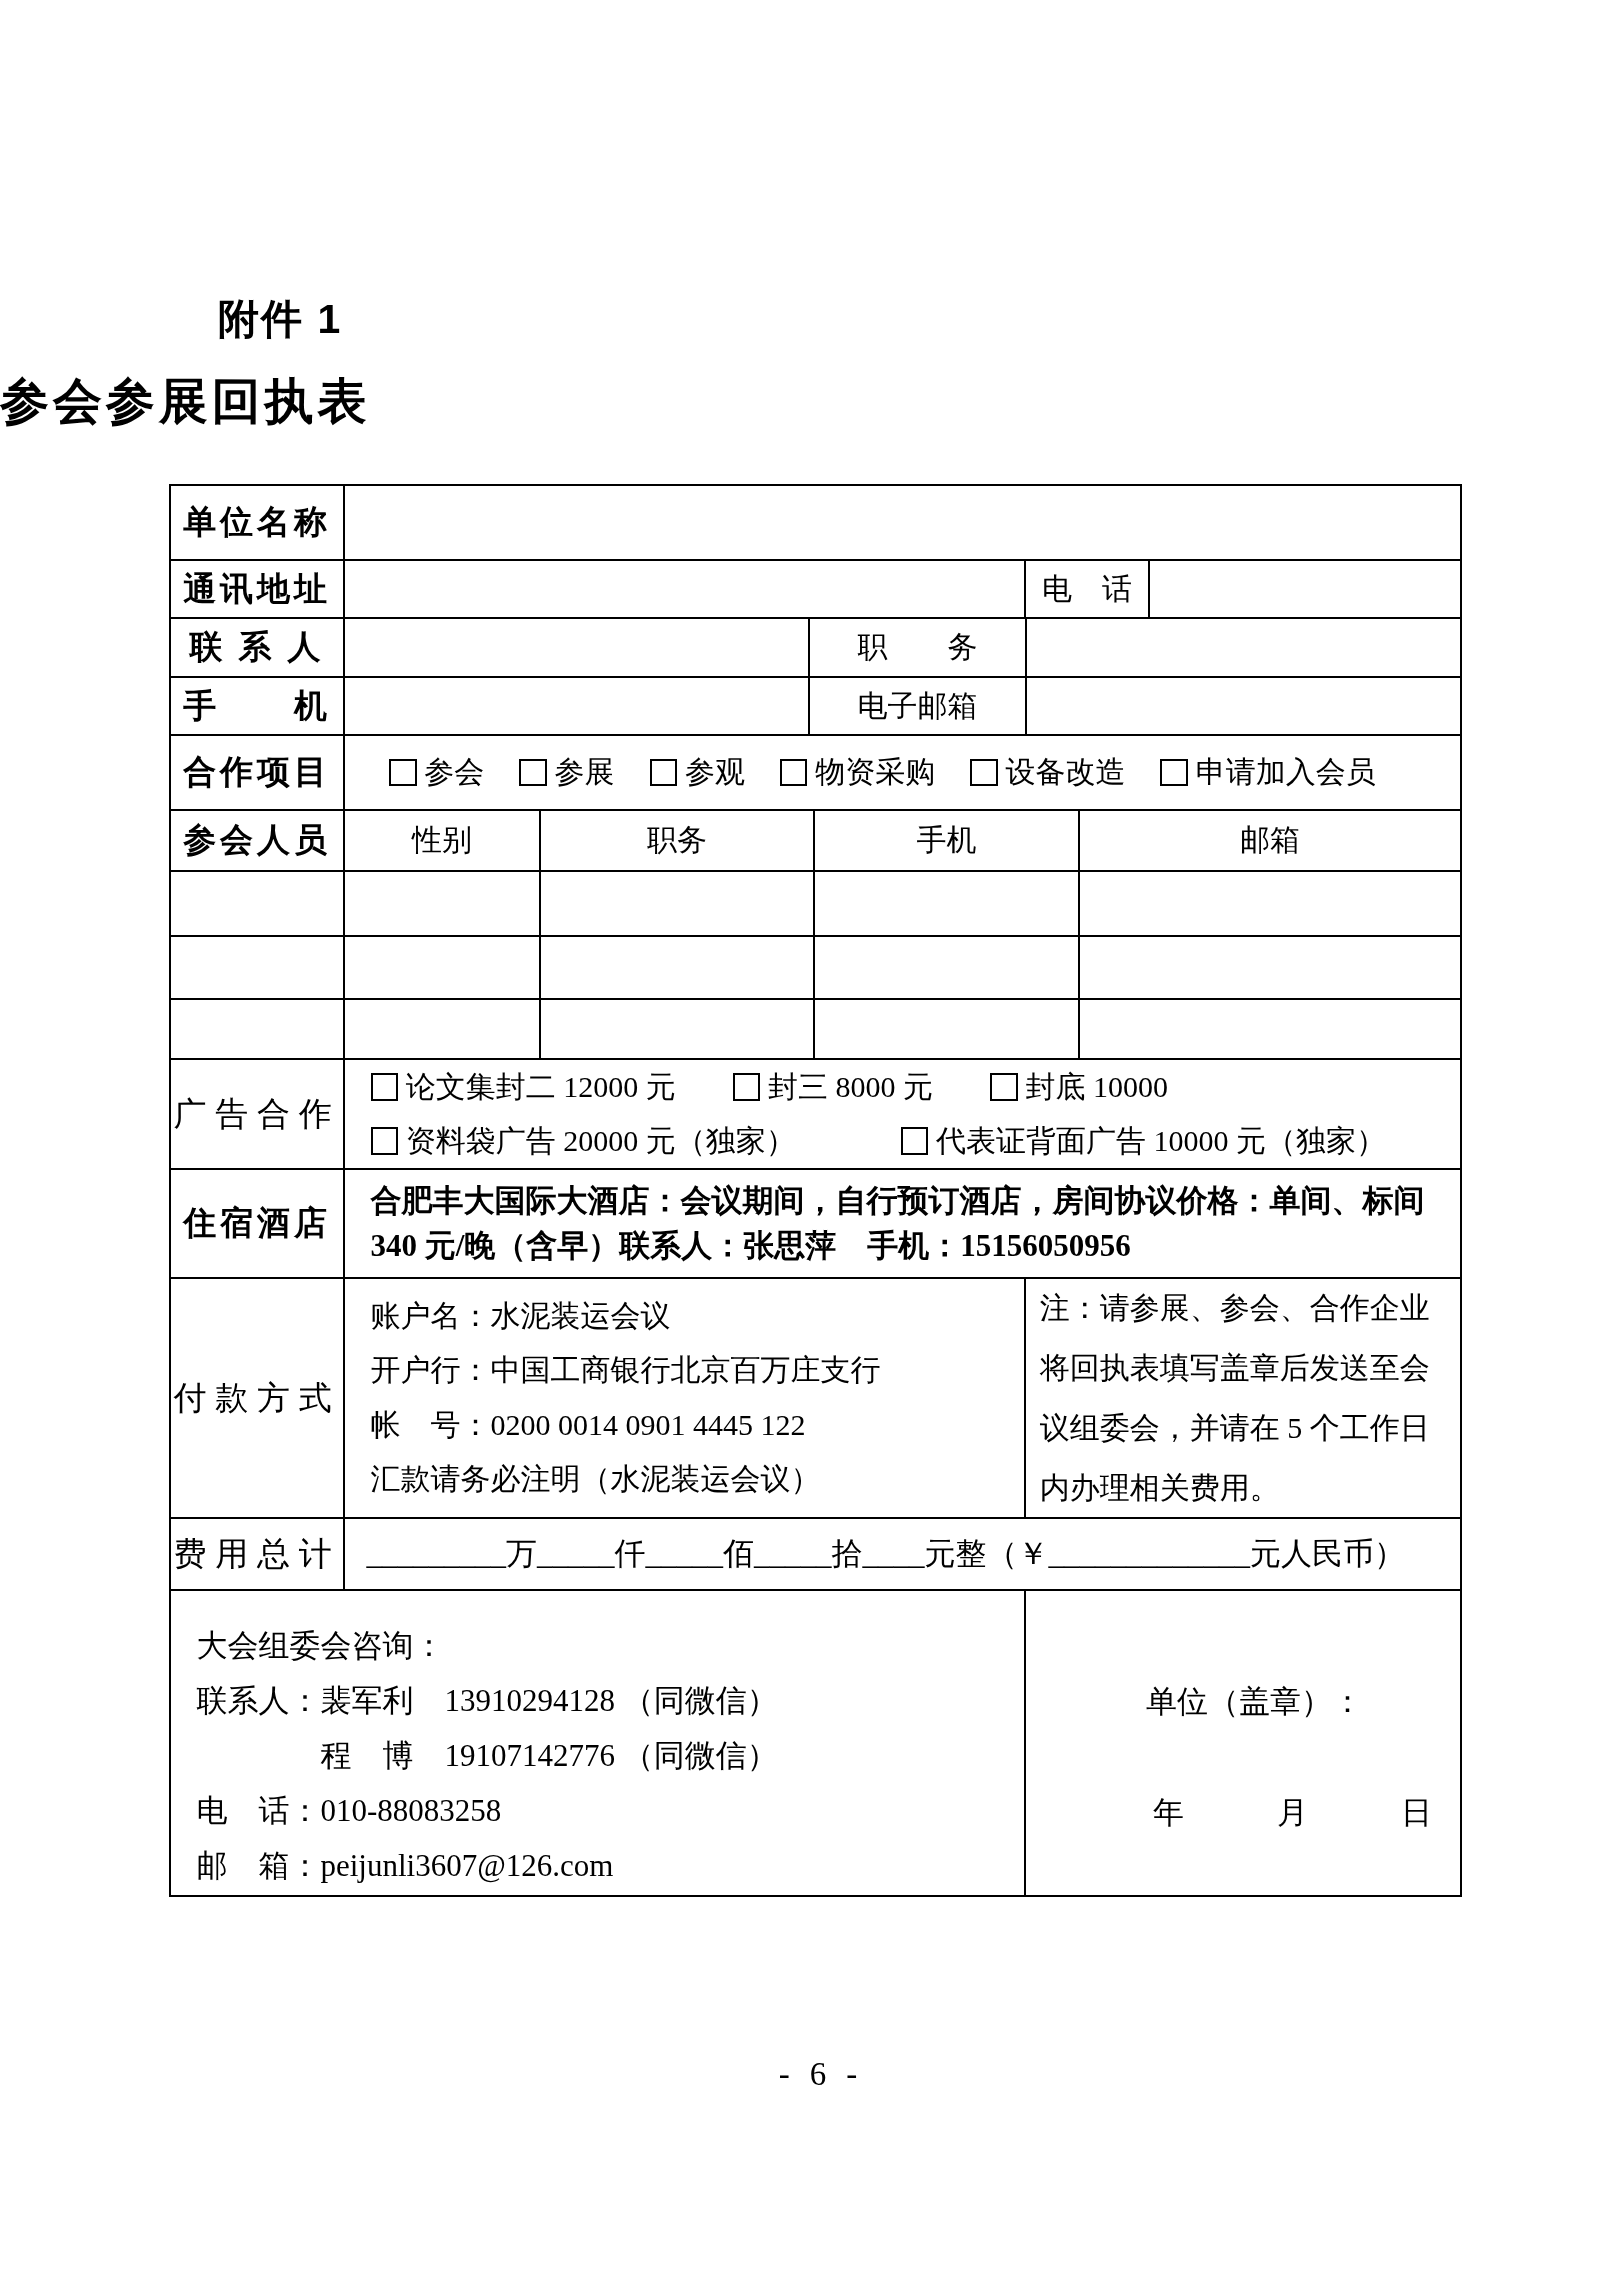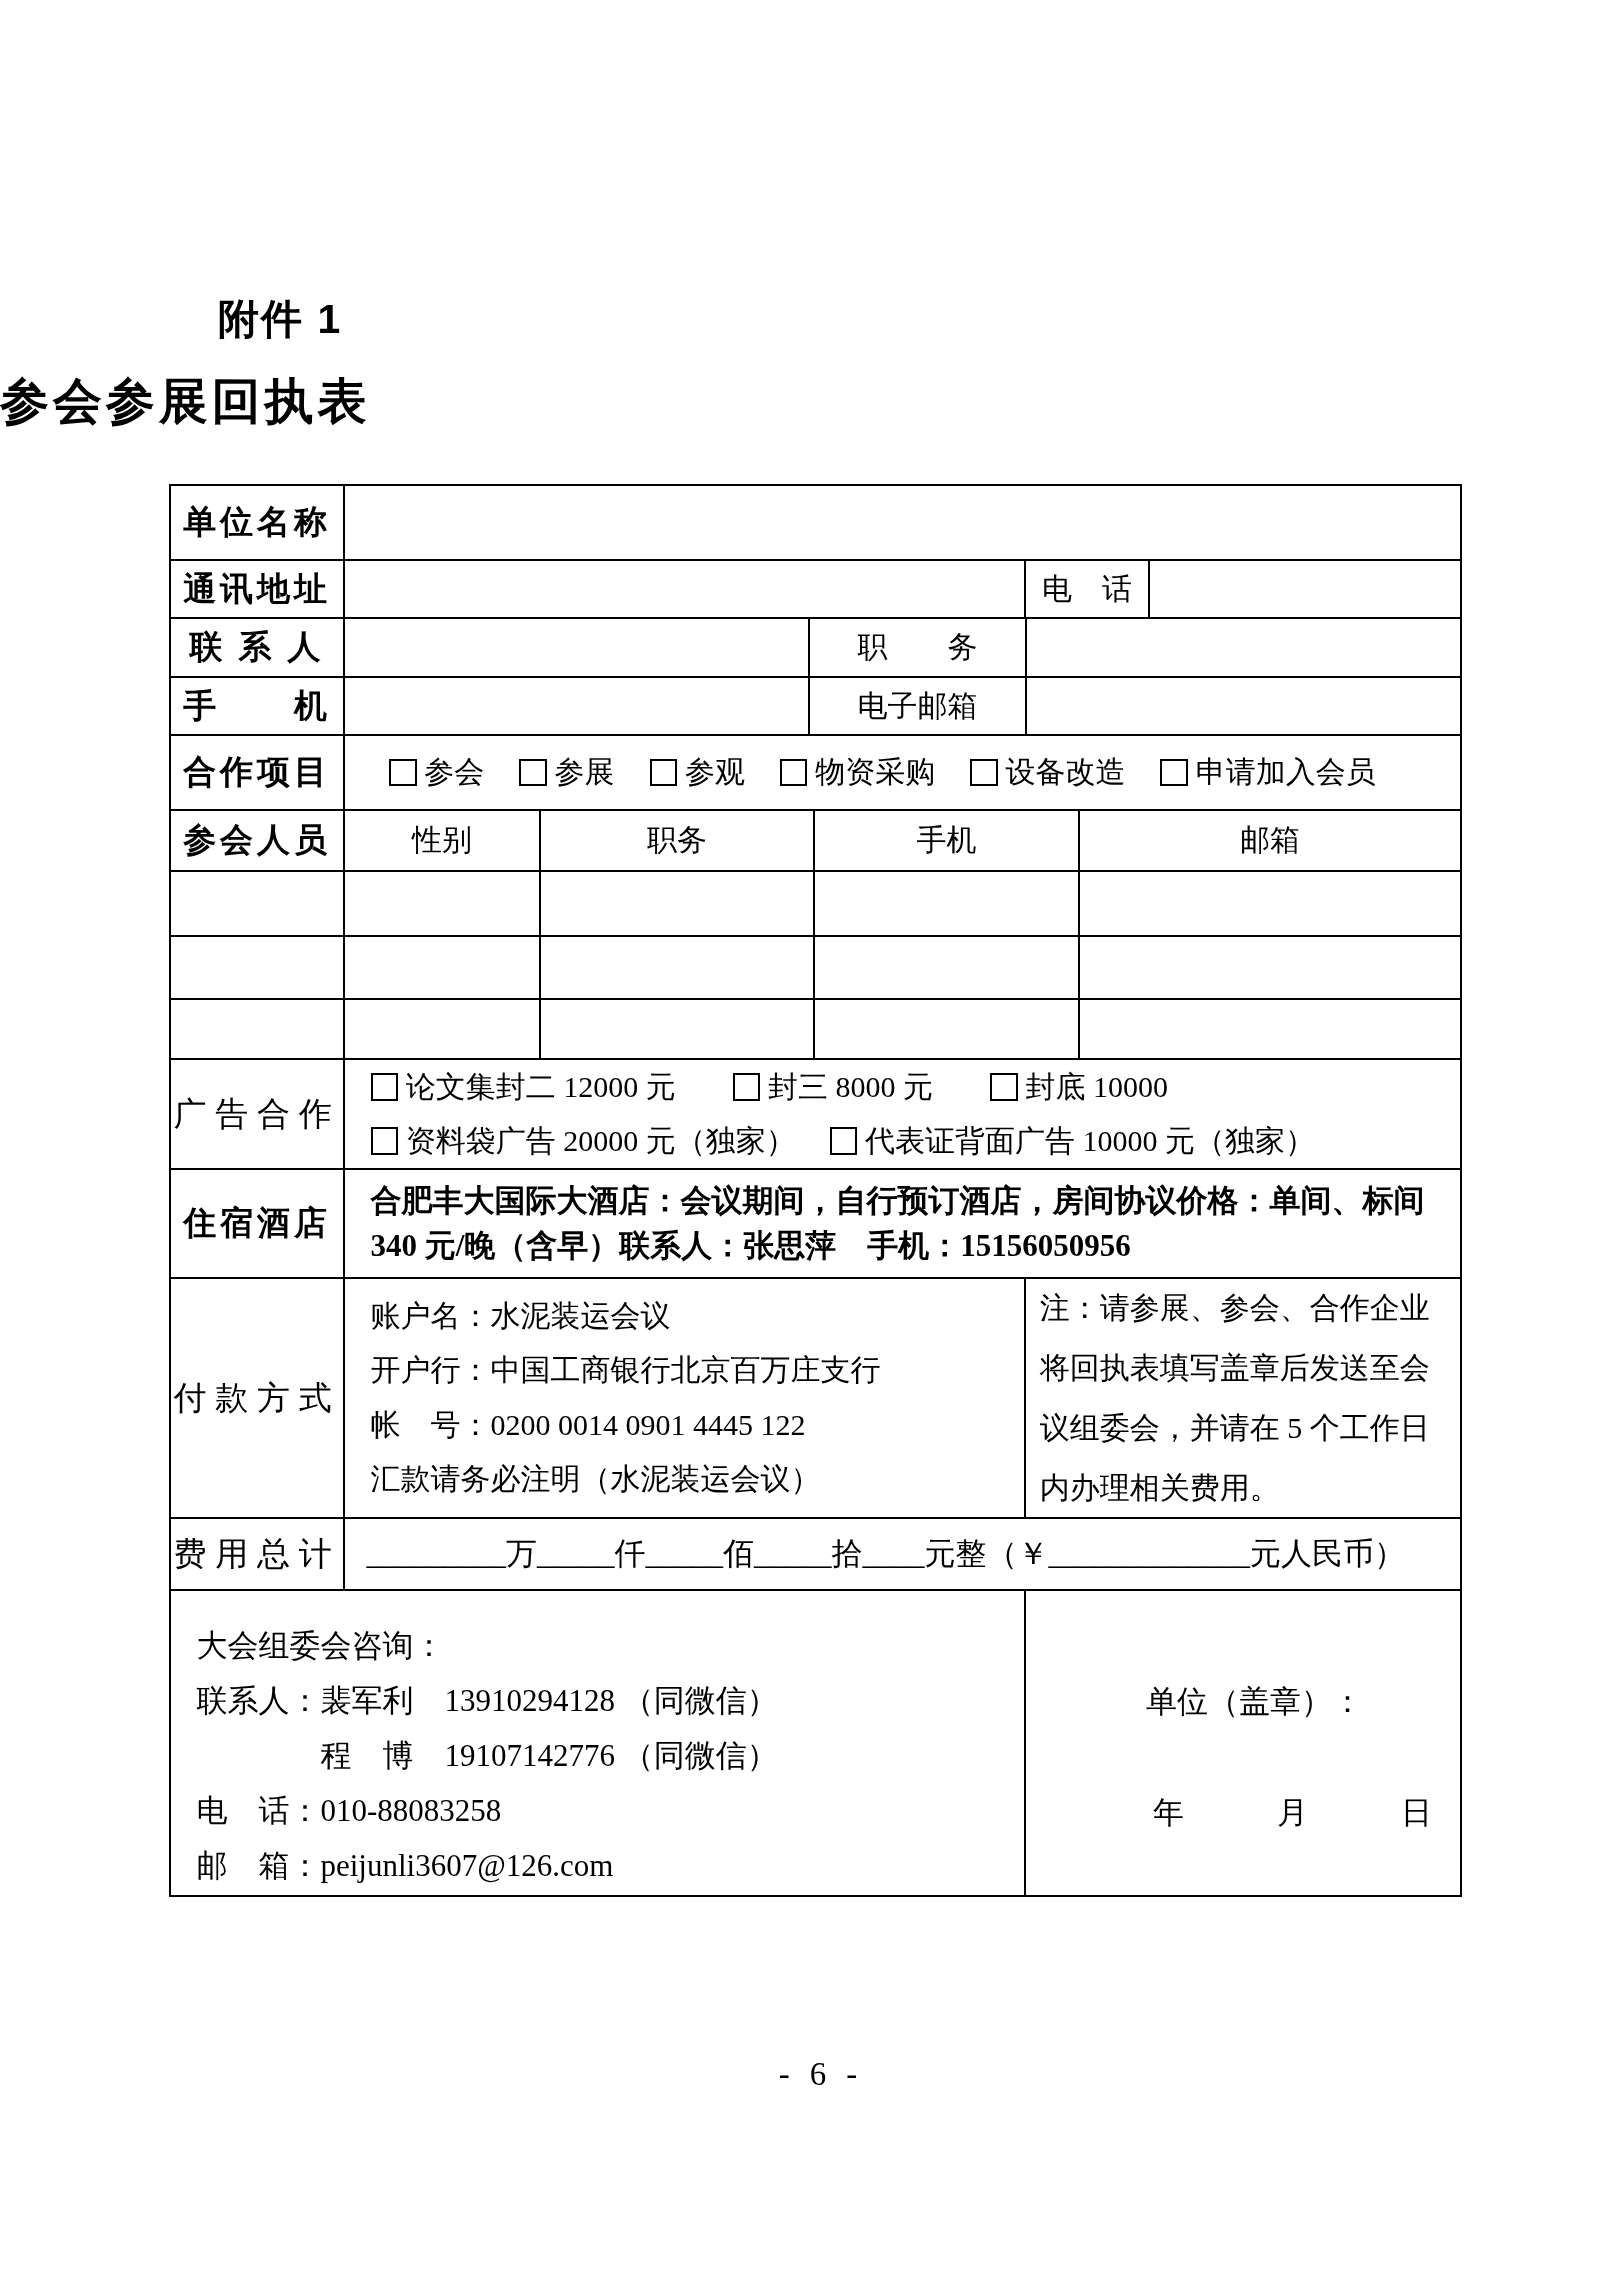--- a/index.html
+++ b/index.html
@@ -143,21 +143,21 @@
             </span>
           <span class="opt">
               <span class="cb"></span>
               <span>封三 8000 元</span>
             </span>
           <span class="opt">
               <span class="cb"></span>
               <span>封底 10000</span>
             </span>
         </div>
-        <div class="adline" style="gap:34px">
+        <div class="adline" style="gap:105px">
           <span class="opt">
               <span class="cb"></span>
               <span>资料袋广告 20000 元（独家）</span>
             </span>
           <span class="opt">
               <span class="cb"></span>
               <span>代表证背面广告 10000 元（独家）</span>
             </span>
         </div>
       </div>

